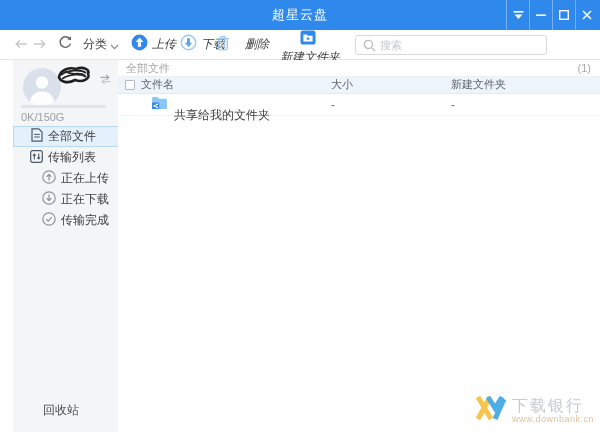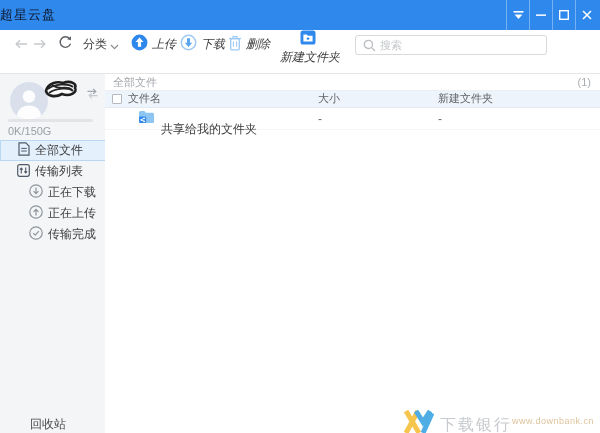--- a/index.html
+++ b/index.html
@@ -3,42 +3,42 @@
 <meta charset="utf-8">
 <style>
   * { margin:0; padding:0; box-sizing:border-box; }
   html,body { background:#fff; }
   body { font-family:"Liberation Sans","DejaVu Sans",sans-serif; }
   .window { position:relative; width:600px; height:433px; overflow:hidden; background:#fff; }
 
   
   .titlebar { position:relative; height:30px; background:#2f88ec; }
   .titlebar .title { position:absolute; left:0; right:0; top:0; height:28px; line-height:30px;
-    text-align:left; color:#0f172a; font-size:13px; letter-spacing:1px; }
+    text-align:center; color:#ffffff; font-size:13px; letter-spacing:1px; }
   .win-controls { position:absolute; right:2px; top:0; height:30px; display:flex; }
   .win-btn { width:23px; height:30px; display:flex; align-items:center; justify-content:center;
     border-left:1px solid rgba(255,255,255,0.35); cursor:default; }
 
   
-  .toolbar { position:relative; height:44px; background:#fff; border-bottom:1px solid #e6e6e6; }
+  .toolbar { position:relative; height:30px; background:#fff; border-bottom:1px solid #e6e6e6; }
   .tb { position:absolute; top:0; height:29px; display:flex; align-items:center; }
   .tb-label { font-size:12px; color:#3c3c3c; margin-left:4px; white-space:nowrap;font-style:italic; }
   .cat-label { font-size:12px; color:#3c3c3c; margin-right:3px; }
   .search-box { position:absolute; left:355px; top:5px; width:192px; height:20px;
     border:1px solid #d9d9d9; border-radius:3px; background:#fff; display:flex; align-items:center; }
   .search-box svg { margin-left:7px; flex:none; }
   .search-box input { border:none; outline:none; flex:1; height:16px; font-size:11px;
     color:#333; margin-left:4px; font-family:inherit; background:transparent; }
   .search-box input::placeholder { color:#c3c7cb; }
 
   
   .app-body { display:flex; height:372px; }
 
   
-  .sidebar { position:relative; width:105px; background:#f3f5f7; flex:none; }
+  .sidebar { position:relative; width:105px; background:#f3f5f7; flex:none;margin-left:13px; }
   .user-block { position:relative; height:66px; }
   .avatar { position:absolute; left:10px; top:8px; }
   .scribble { position:absolute; left:42px; top:5px; }
   .switch-icon { position:absolute; left:86px; top:11px; }
   .quota-bar { position:absolute; left:8px; top:45px; width:85px; height:3px;
     background:#e2e4e8; border-radius:2px; }
   .quota-text { position:absolute; left:8px; top:51px; font-size:11px; color:#9aa0a6; }
   .nav-item { height:21px; display:flex; align-items:center; padding-left:17px;
     font-size:12px; color:#3c3c3c; cursor:default; }
   .nav-item .ni-label { margin-left:5px; white-space:nowrap; }
@@ -60,21 +60,21 @@
   .checkbox { width:10px; height:10px; border:1px solid #b6bac0; background:#fff;
     border-radius:1px; margin-right:6px; flex:none; }
   .file-row { height:22px; display:flex; align-items:center; font-size:12px; color:#3a3a3a;
     border-bottom:1px solid #f6f6f6; }
   .file-row .col-name { padding-left:33px; }
   .file-row .fname { margin-left:6px; white-space:nowrap;margin-top:22px; }
   .dash { color:#6a6f74; }
 
   
   .watermark { position:absolute; right:6px; bottom:6px; display:flex; align-items:center; opacity:.95; }
-  .wm-text { margin-left:6px; display:flex; flex-direction:row; align-items:flex-start; }
+  .wm-text { margin-left:6px; display:flex; flex-direction:column; align-items:flex-start; }
   .wm-title { font-size:16px; color:#c5c8cc; letter-spacing:2px; line-height:17px; }
   .wm-url { font-size:9px; color:#dcc096; letter-spacing:.5px; }
 </style>
 </head>
 <body>
 
 <div class="window">
 
   <div class="titlebar">
     <div class="title">超星云盘</div>
@@ -153,21 +153,21 @@
     </div>
     <div class="tb" style="left:180px;">
       <span>
         <svg width="17" height="17" viewBox="0 0 17 17">
             <circle cx="8.5" cy="8.5" r="7.2" fill="#fff" stroke="#9cc9f4" stroke-width="1.4"></circle>
             <path d="M8.5 12.9 L4.8 8.8 H7.0 V4.2 H10.0 V8.8 H12.2 Z" fill="#5aa5f0"></path>
           </svg>
       </span>
       <span class="tb-label">下载</span>
     </div>
-    <div class="tb" style="left:228px;">
+    <div class="tb" style="left:216px;gap:11px;">
       <span>
         <svg width="14" height="16" viewBox="0 0 14 16">
             <path d="M1 3.6 H13" stroke="#9cc9f4" stroke-width="1.3" fill="none"></path>
             <path d="M5 3.4 V1.6 H9 V3.4" stroke="#9cc9f4" stroke-width="1.2" fill="none"></path>
             <rect x="2.7" y="3.6" width="8.6" height="11.2" rx="1.2" stroke="#9cc9f4" stroke-width="1.3" fill="none"></rect>
             <path d="M5.4 6.6 V11.8 M8.6 6.6 V11.8" stroke="#9cc9f4" stroke-width="1.1" fill="none"></path>
           </svg>
       </span>
       <span class="tb-label">删除</span>
     </div>
@@ -240,33 +240,33 @@
               <path d="M4.3 9.4 V4.4 M2.9 5.7 L4.3 4.1 L5.7 5.7" fill="none" stroke="#4e5a68" stroke-width="1.1"></path>
               <path d="M8.7 3.6 V8.6 M7.3 7.3 L8.7 8.9 L10.1 7.3" fill="none" stroke="#4e5a68" stroke-width="1.1"></path>
             </svg>
         </span>
         <span class="ni-label">传输列表</span>
       </div>
       <div class="nav-item sub">
         <span>
           <svg width="14" height="14" viewBox="0 0 14 14">
               <circle cx="7" cy="7" r="6.2" fill="none" stroke="#8f959c" stroke-width="1.2"></circle>
-              <path d="M7 3.6 V9.4 M4.6 7.2 L7 9.7 L9.4 7.2" fill="none" stroke="#8f959c" stroke-width="1.2"></path>
-            </svg>
-        </span>
-        <span class="ni-label">正在下载</span>
+              <path d="M7 10.4 V4.6 M4.6 6.8 L7 4.3 L9.4 6.8" fill="none" stroke="#8f959c" stroke-width="1.2"></path>
+            </svg>
+        </span>
+        <span class="ni-label">正在上传</span>
       </div>
       <div class="nav-item sub">
         <span>
           <svg width="14" height="14" viewBox="0 0 14 14">
               <circle cx="7" cy="7" r="6.2" fill="none" stroke="#8f959c" stroke-width="1.2"></circle>
-              <path d="M7 10.4 V4.6 M4.6 6.8 L7 4.3 L9.4 6.8" fill="none" stroke="#8f959c" stroke-width="1.2"></path>
-            </svg>
-        </span>
-        <span class="ni-label">正在上传</span>
+              <path d="M7 3.6 V9.4 M4.6 7.2 L7 9.7 L9.4 7.2" fill="none" stroke="#8f959c" stroke-width="1.2"></path>
+            </svg>
+        </span>
+        <span class="ni-label">正在下载</span>
       </div>
       <div class="nav-item sub">
         <span>
           <svg width="14" height="14" viewBox="0 0 14 14">
               <circle cx="7" cy="7" r="6.2" fill="none" stroke="#8f959c" stroke-width="1.2"></circle>
               <path d="M4.2 7.2 L6.2 9.2 L9.8 5.2" fill="none" stroke="#8f959c" stroke-width="1.2"></path>
             </svg>
         </span>
         <span class="ni-label">传输完成</span>
       </div>

